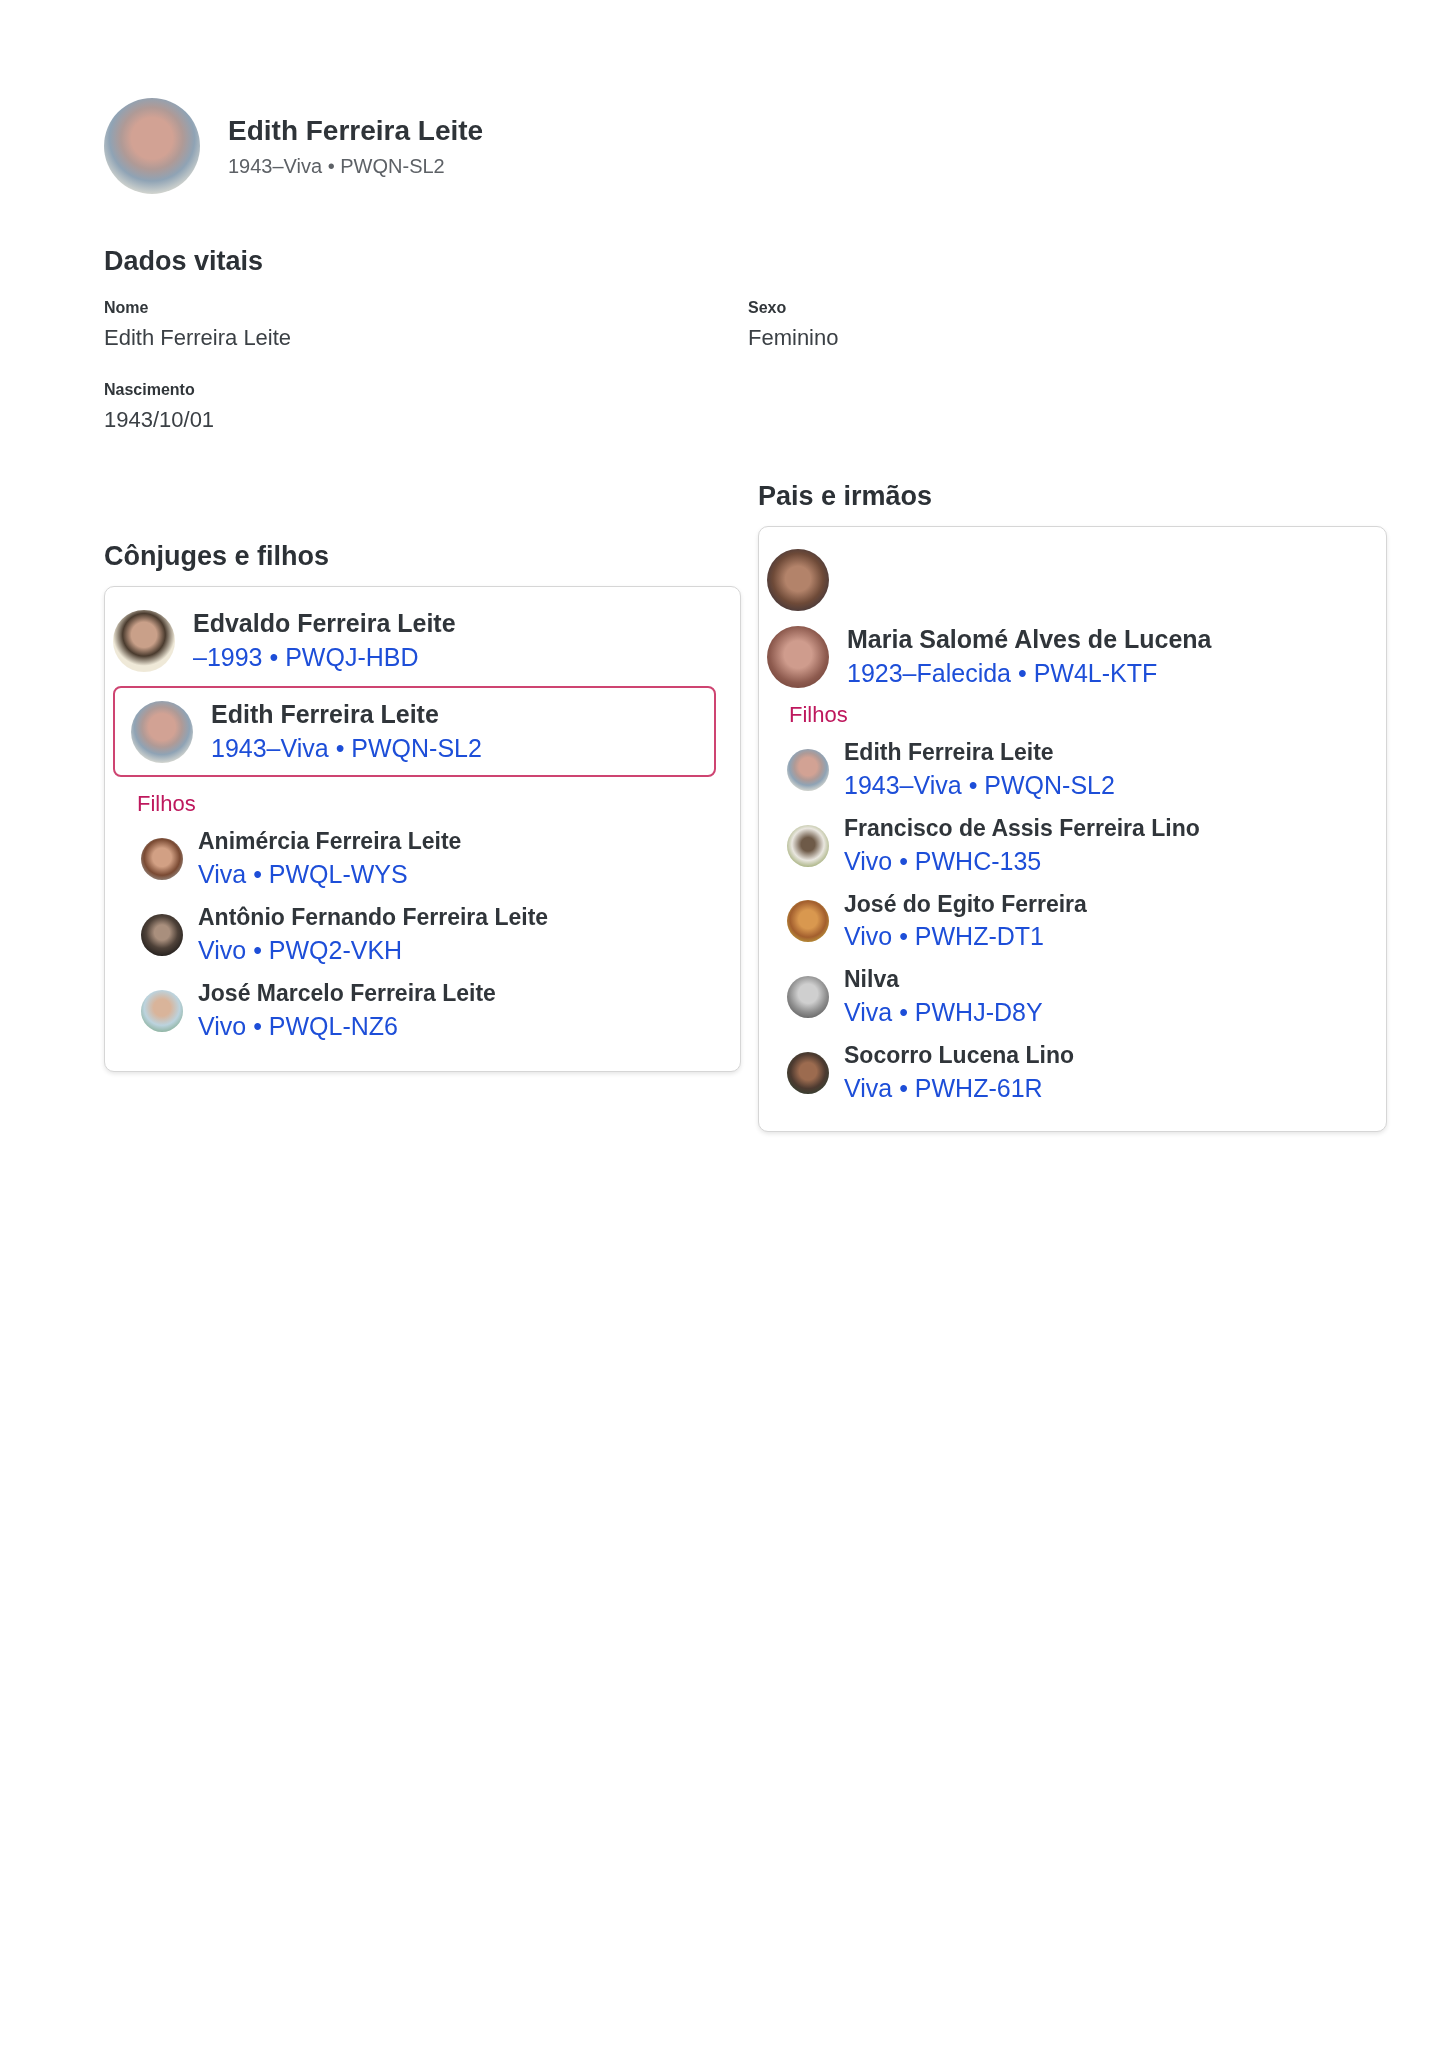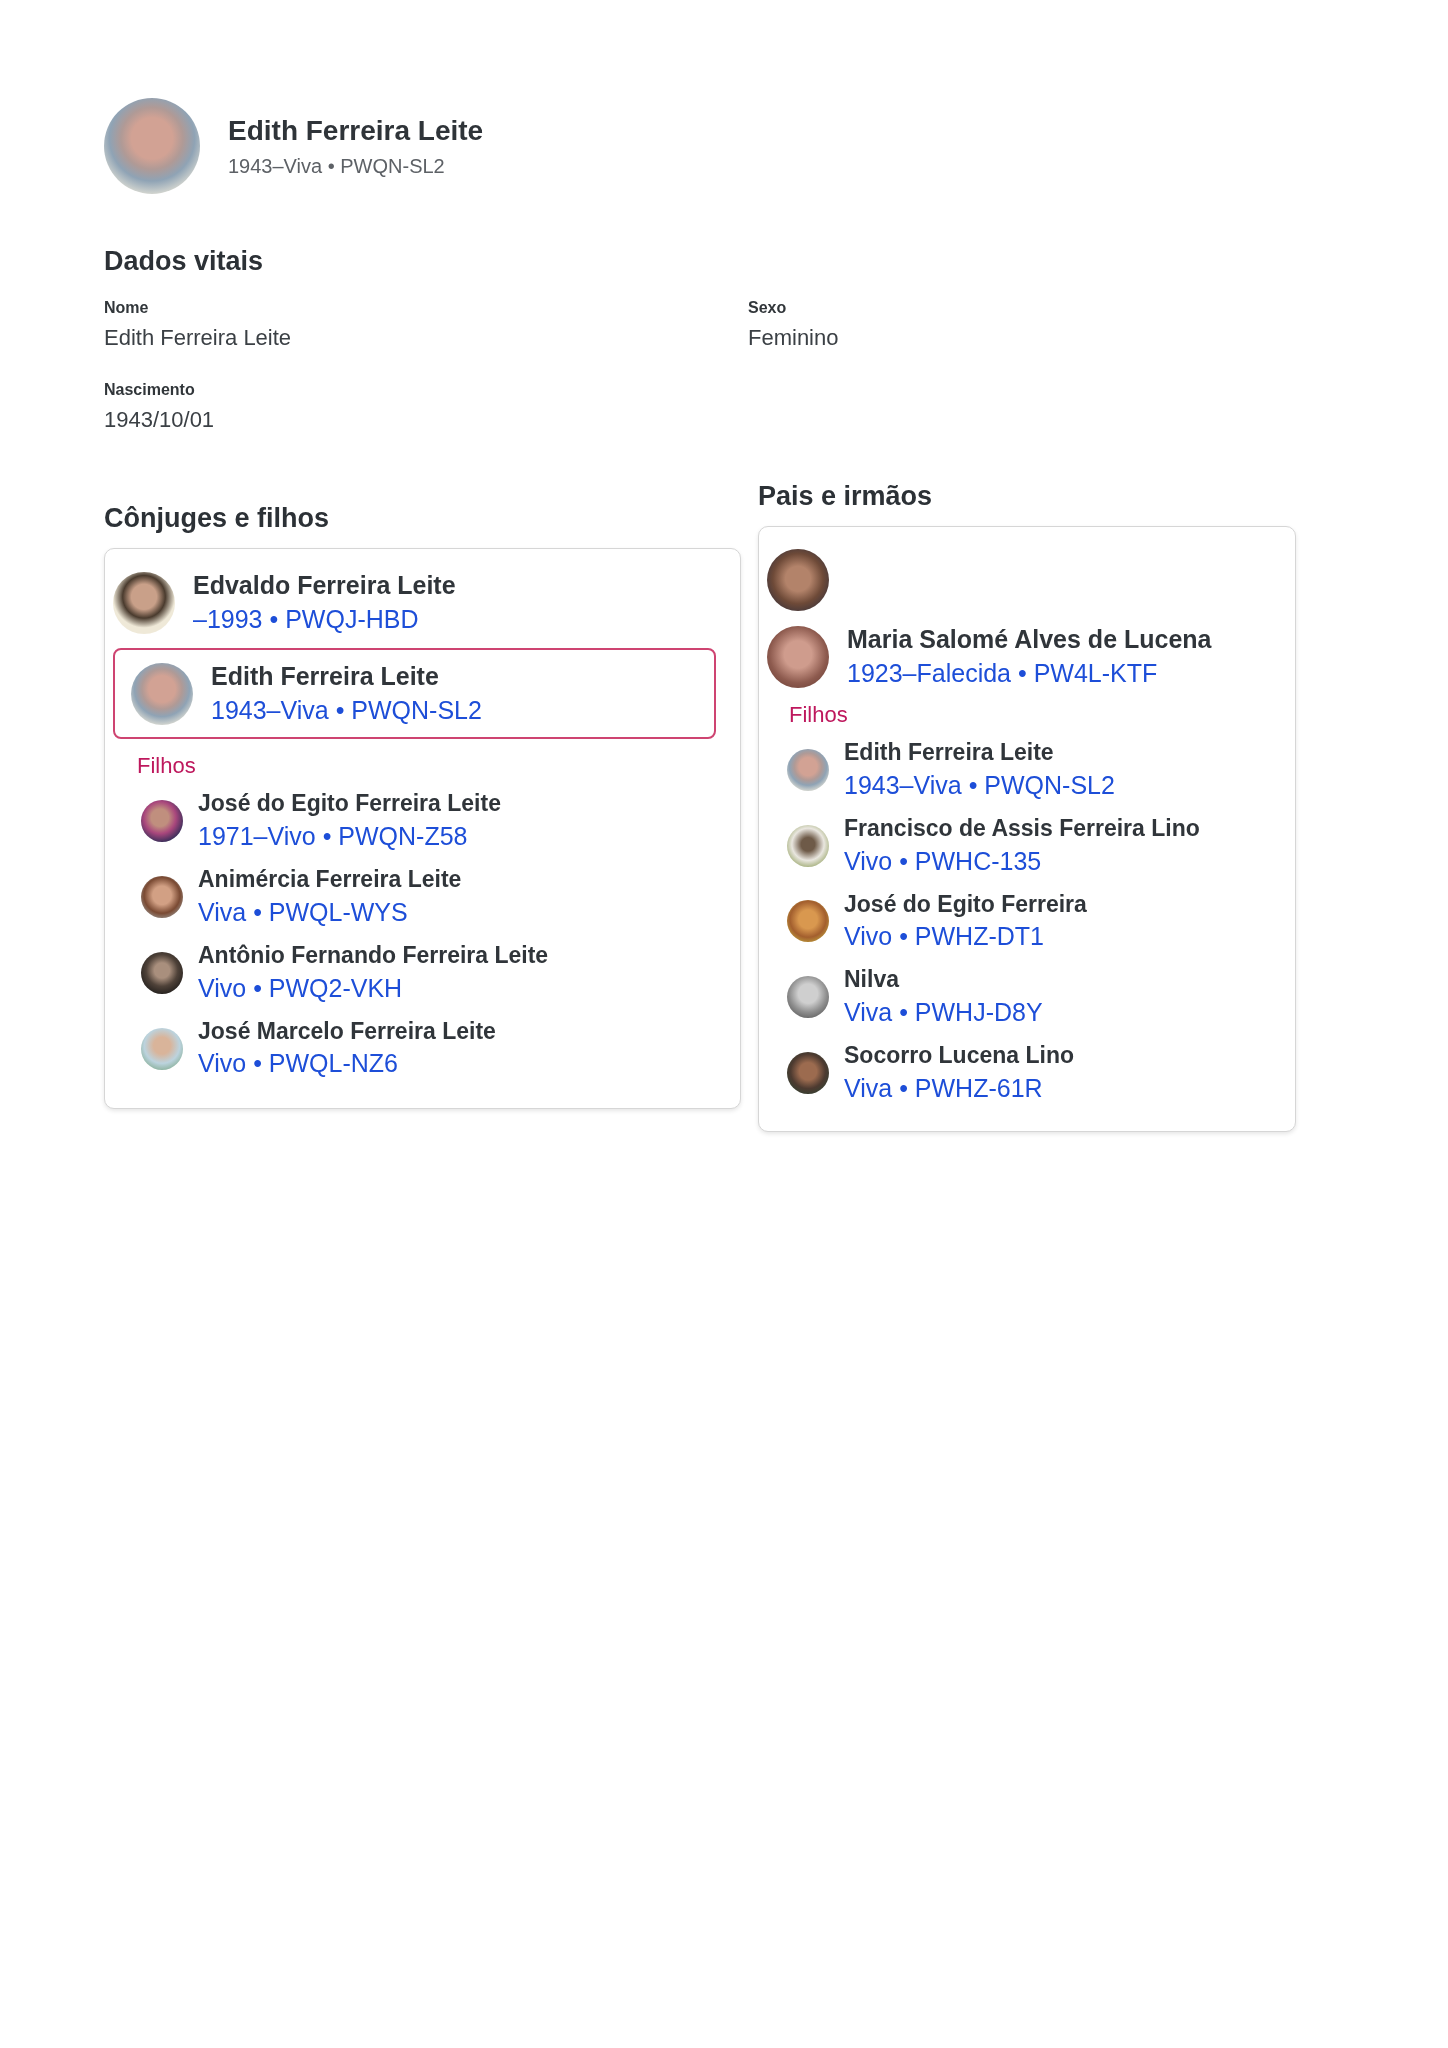--- a/index.html
+++ b/index.html
@@ -24,21 +24,21 @@
   
   .vitals { margin-top: 52px; }
   .section-heading { font-size: 27px; font-weight: 700; color: #2c3136; }
   .vitals-grid { display: grid; grid-template-columns: 644px 1fr; row-gap: 30px; margin-top: 22px; }
   .field-label { font-size: 16px; font-weight: 700; color: #31363a; }
   .field-value { font-size: 22px; color: #3b4045; margin-top: 8px; }
 
   
   .family { display: flex; gap: 17px; margin-top: 48px; align-items: center; }
   .family-col-left  { width: 637px; }
-  .family-col-right { width: 538px; }
+  .family-col-right { width: 629px; }
   .family-col .section-heading { margin-bottom: 14px; }
   .card {
     border: 1px solid #d6d6d6;
     border-radius: 10px;
     background: #fff;
     box-shadow: 0 2px 4px rgba(0,0,0,0.10);
     padding: 22px 24px 26px 8px;
   }
 
   .person-row { display: flex; align-items: center; gap: 18px; cursor: pointer; }
@@ -114,27 +114,20 @@
             <div class="person-text">
               <div class="person-name">Edith Ferreira Leite</div>
               <div class="person-detail">1943–Viva • PWQN-SL2</div>
             </div>
           </div>
         </div>
 
         <div class="children-label">Filhos</div>
 
         <div class="child-row">
-          <div class="avatar avatar-sm" style="background: radial-gradient(circle at 45% 42%, #c08f7e 0 26%, #a8467c 48%, #2a2b55 78%)"></div>
-          <div class="person-text">
-            <div class="person-name">José do Egito Ferreira Leite</div>
-            <div class="person-detail">1971–Vivo • PWQN-Z58</div>
-          </div>
-        </div>
-        <div class="child-row">
           <div class="avatar avatar-sm" style="background: radial-gradient(circle at 50% 46%, #d2a084 0 30%, #7a4a33 58%, #9b9b98 84%)"></div>
           <div class="person-text">
             <div class="person-name">Animércia Ferreira Leite</div>
             <div class="person-detail">Viva • PWQL-WYS</div>
           </div>
         </div>
         <div class="child-row">
           <div class="avatar avatar-sm" style="background: radial-gradient(circle at 50% 44%, #a98f7d 0 24%, #4f4239 50%, #201d1b 80%)"></div>
           <div class="person-text">
             <div class="person-name">Antônio Fernando Ferreira Leite</div>

